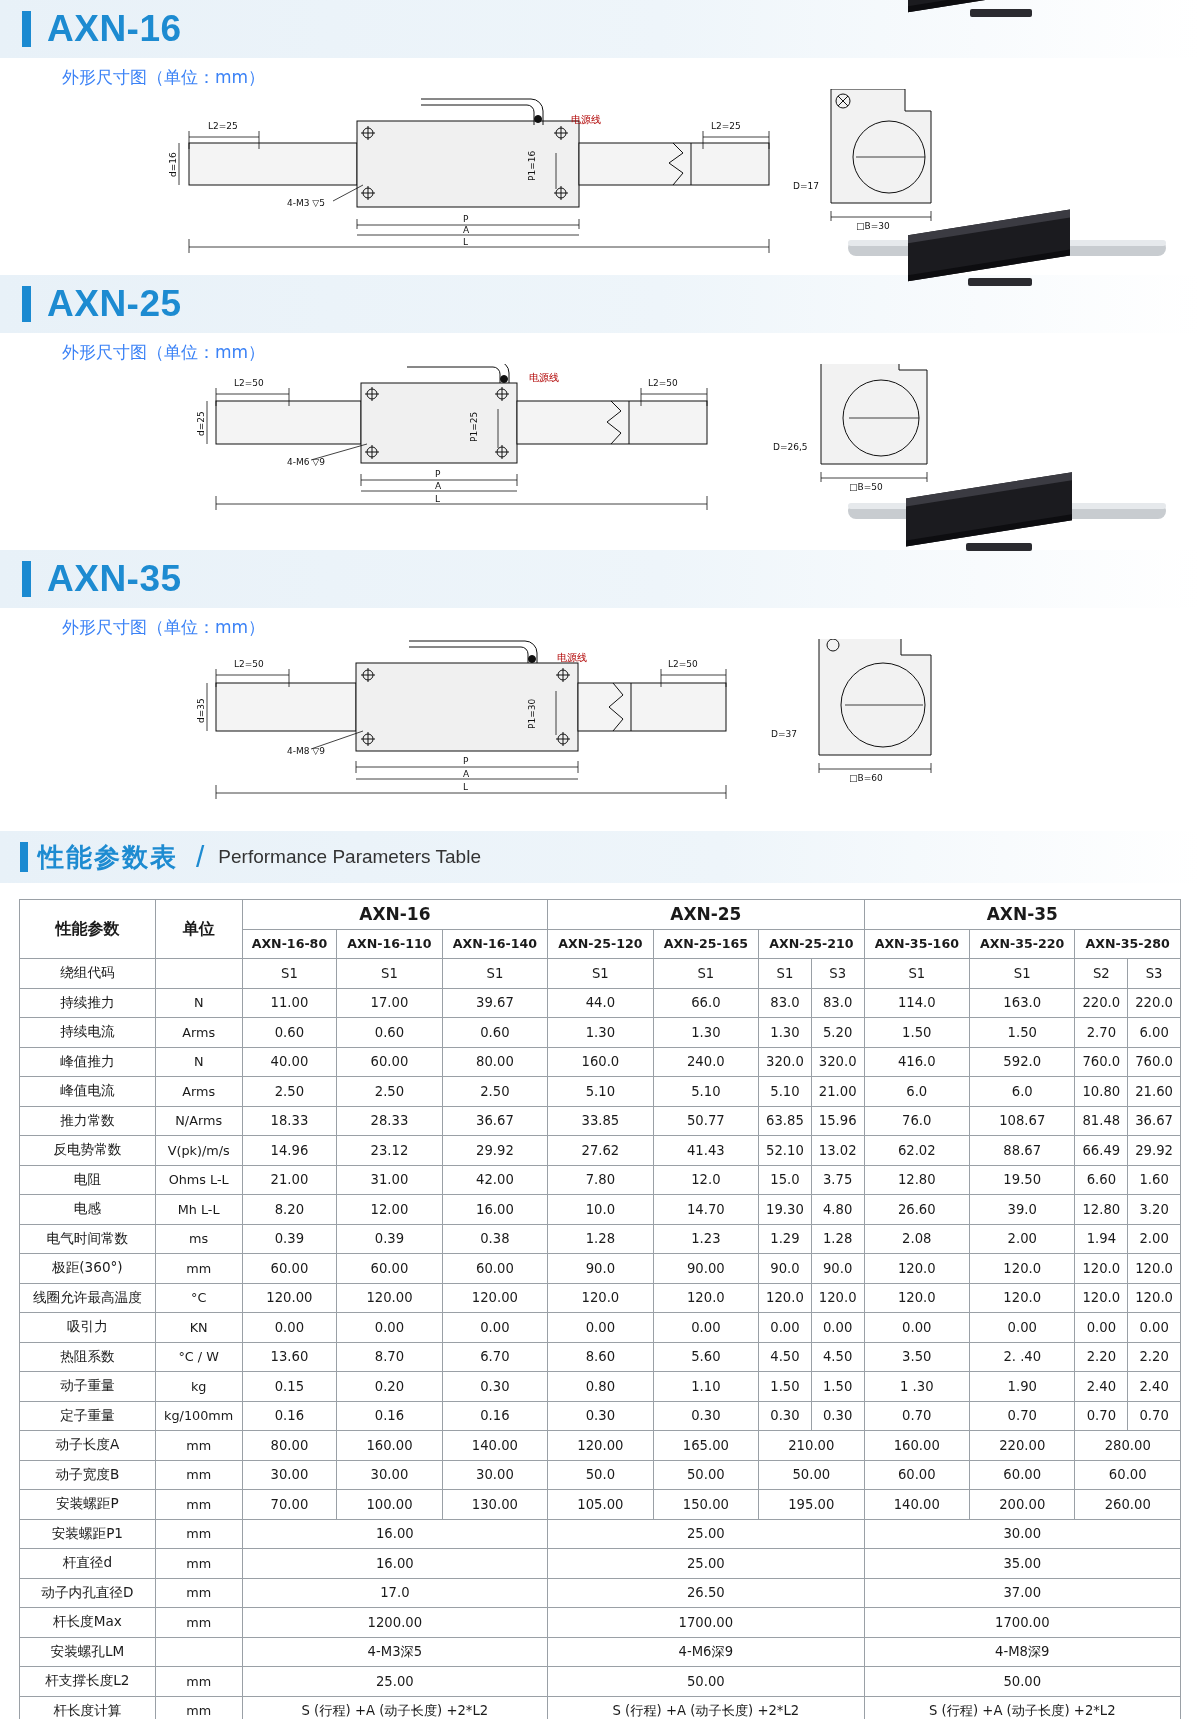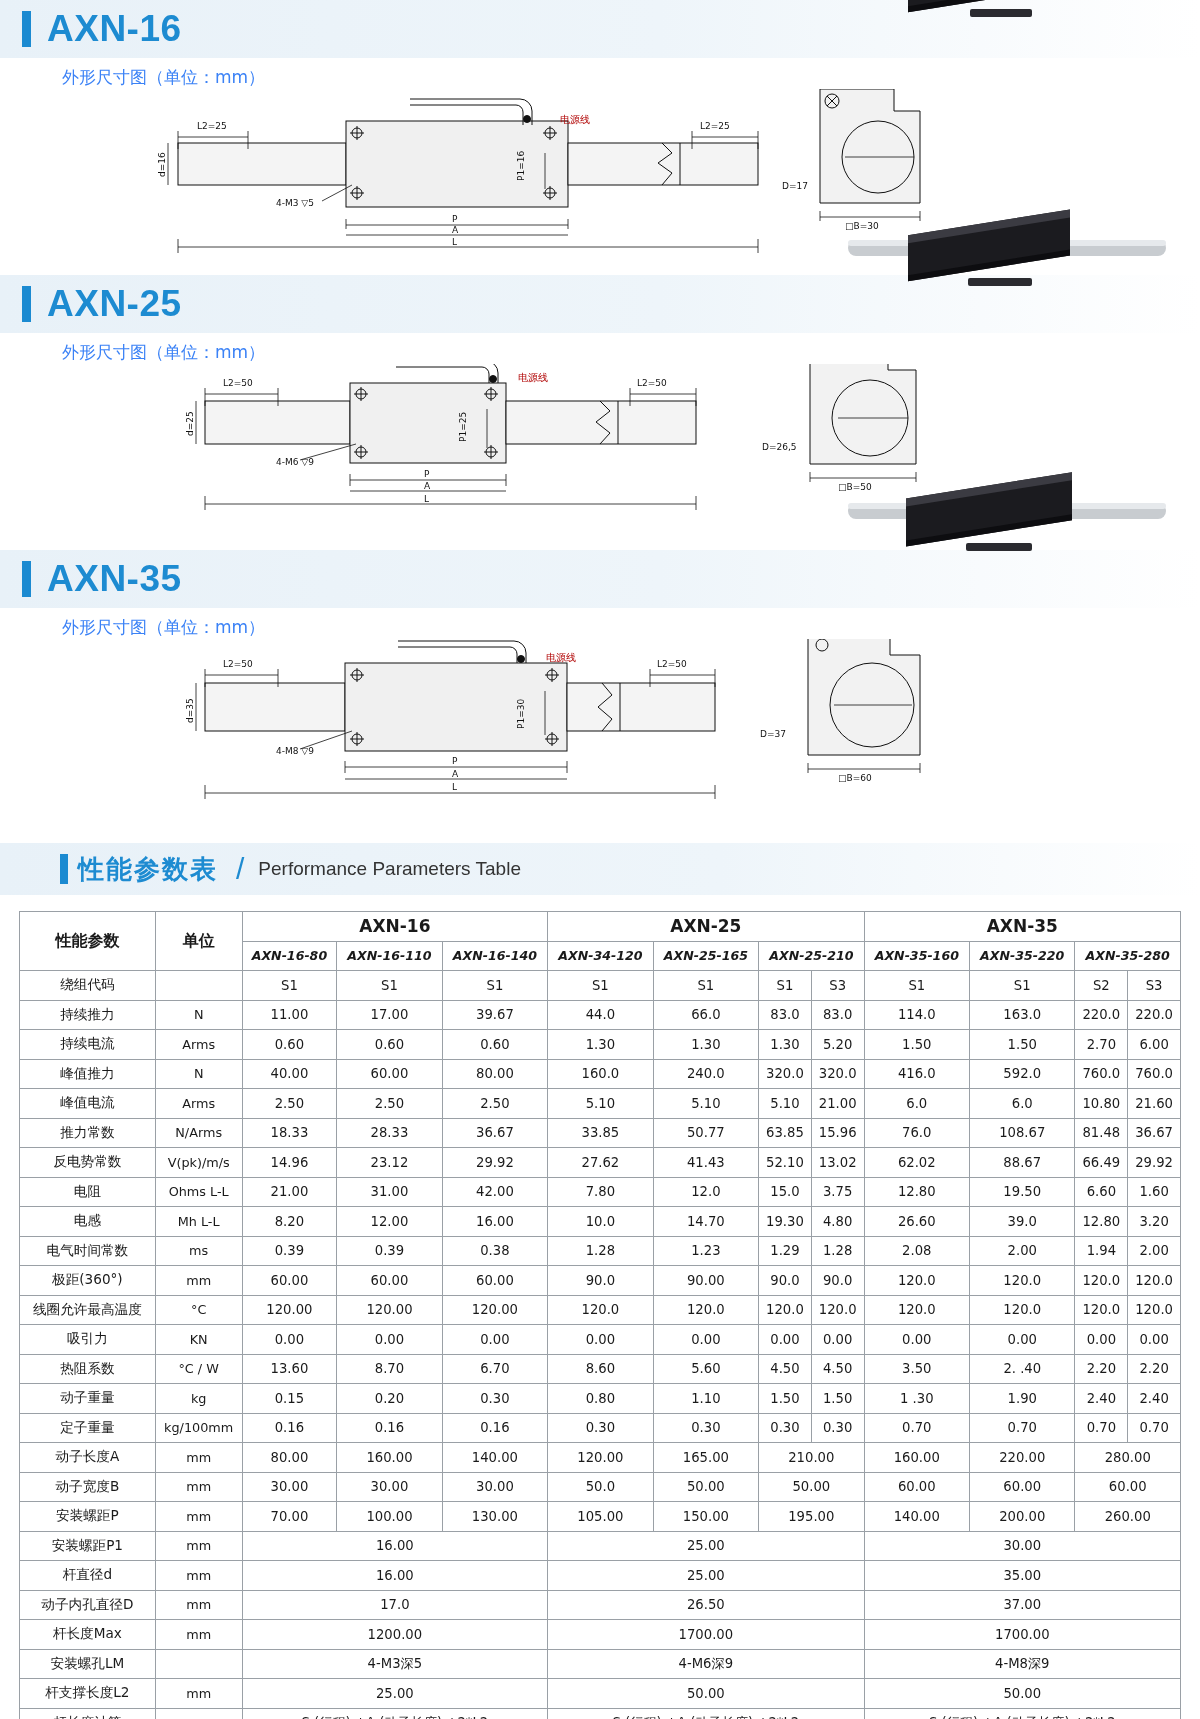--- a/index.html
+++ b/index.html
@@ -27,33 +27,32 @@
   .sec .title {
     font-size: 37px; font-weight: bold; color: #1d8bd1; letter-spacing: 0.5px;
   }
 
   .subtitle {
     font-size: 17px; color: #3b82f6; margin: 8px 0 0 62px;
     font-family: "DejaVu Sans", sans-serif;
   }
 
   
-  .drawing { position: relative; }
+  .drawing { position: relative; padding-left: 11px; }
   .dwg-svg { display:block; }
 
   .photo { position:absolute; }
 
   
   .perf-head {
     position: relative;
     height: 52px;
     background: linear-gradient(to right, #e8f1f8 0%, #eef5fa 60%, #ffffff 100%);
     display: flex; align-items: center;
-    margin-top: 18px;
-    padding-left: 40px;
+    margin-top: 6px;
   }
   .perf-head .bar { width: 8px; height: 30px; background:#1b8ad1; margin-left: 20px; margin-right: 10px; }
   .perf-head .cn { font-size: 26px; font-weight: bold; color:#1d8bd1; letter-spacing:2px; }
   .perf-head .slash { color:#1d8bd1; font-size: 30px; margin: 0 14px 0 18px; font-weight: 300; }
   .perf-head .en { font-size: 19px; color:#333; }
 
   
   table.perf {
     border-collapse: collapse;
     width: 1162px;
@@ -64,21 +63,21 @@
   table.perf th, table.perf td {
     border: 1px solid #9aa0a6;
     text-align: center;
     padding: 0;
     height: 29.5px;
     background: #ffffff;
     white-space: nowrap;
   }
   table.perf th { font-weight: bold; }
   .th-grp { font-size: 17px; font-weight: bold; }
-  .th-model { font-size: 12.6px; font-weight: bold; font-style: italic; }
+  .th-model { font-size: 12.6px; font-weight: bold; }
   td.label, th.label {
     text-align: left; padding-left: 14px; font-weight: normal; font-size: 13.6px;
   }
   th.hlabel { font-size: 16px; font-weight: bold; }
   th.hunit { font-size: 16px; font-weight: bold; }
   .unitcell { font-size: 12.8px; }
 </style>
 </head>
 <body>
 
@@ -374,21 +373,21 @@
       <th class="hlabel" rowspan="2">性能参数</th>
       <th class="hunit" rowspan="2">单位</th>
       <th class="th-grp" colspan="3">AXN-16</th>
       <th class="th-grp" colspan="4">AXN-25</th>
       <th class="th-grp" colspan="4">AXN-35</th>
     </tr>
     <tr>
       <th class="th-model">AXN-16-80</th>
       <th class="th-model">AXN-16-110</th>
       <th class="th-model">AXN-16-140</th>
-      <th class="th-model">AXN-34-120</th>
+      <th class="th-model">AXN-25-120</th>
       <th class="th-model">AXN-25-165</th>
       <th class="th-model" colspan="2">AXN-25-210</th>
       <th class="th-model">AXN-35-160</th>
       <th class="th-model">AXN-35-220</th>
       <th class="th-model" colspan="2">AXN-35-280</th>
     </tr>
   </thead>
   <tbody>
       <tr>
         <td class="label">绕组代码</td>

